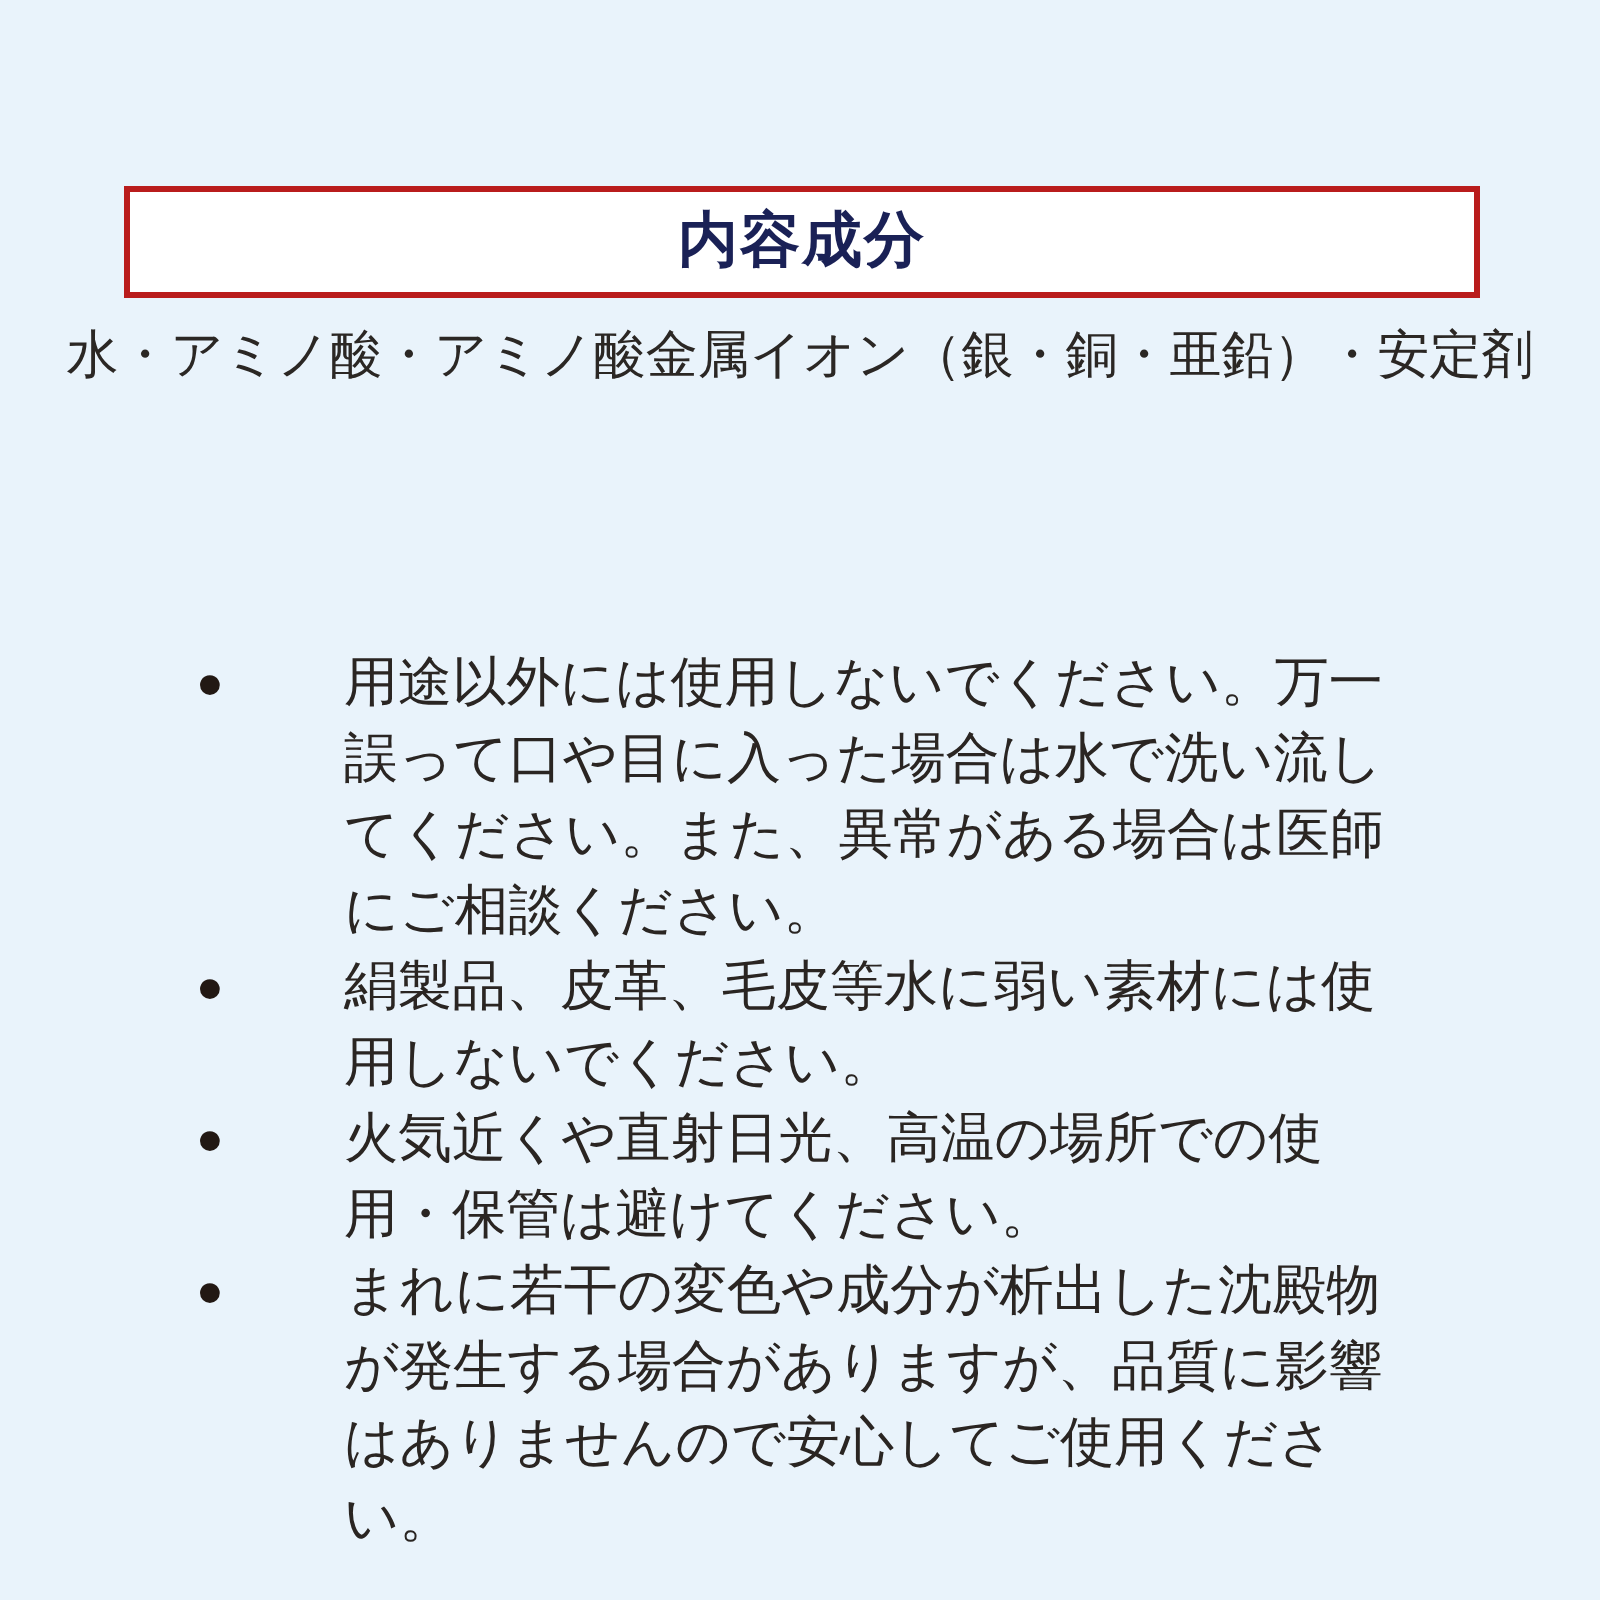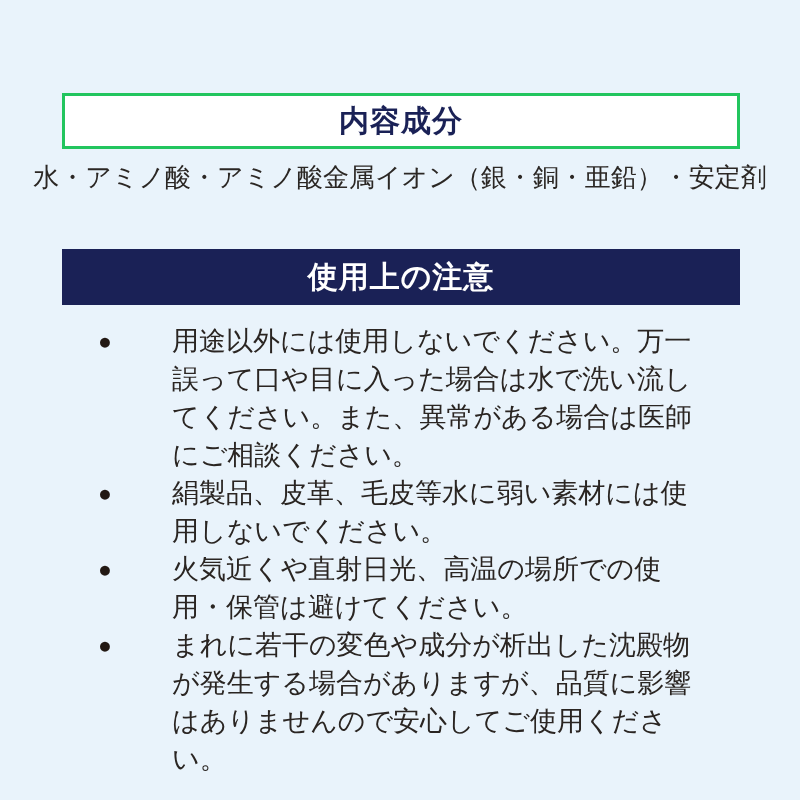--- a/index.html
+++ b/index.html
@@ -21,21 +21,21 @@
   }
   
   .ingredients-box {
     position: absolute;
     left: 62px;
     top: 93px;
     width: 678px;
     height: 56px;
     box-sizing: border-box;
     background: #ffffff;
-    border: 3px solid #22c55e;
+    border: 3px solid #b91c1c;
     display: flex;
     align-items: center;
     justify-content: center;
   }
   .ingredients-box .title-text {
     color: #1a2156;
     font-size: 30px;
     font-weight: bold;
     letter-spacing: 1px;
     line-height: 1;
@@ -109,23 +109,20 @@
 <body>
 
 <div class="panel">
 
   <div class="ingredients-box">
     <span class="title-text">内容成分</span>
   </div>
 
   <div class="ingredients-line">水・アミノ酸・アミノ酸金属イオン（銀・銅・亜鉛）・安定剤</div>
 
-  <div class="precautions-bar">
-    <span class="title-text">使用上の注意</span>
-  </div>
 
   <ul class="precautions-list">
     <li>
       <span class="bullet">●</span>
       <span class="item-text">用途以外には使用しないでください。万一誤って口や目に入った場合は水で洗い流してください。また、異常がある場合は医師にご相談ください。</span>
     </li>
     <li>
       <span class="bullet">●</span>
       <span class="item-text">絹製品、皮革、毛皮等水に弱い素材には使用しないでください。</span>
     </li>

